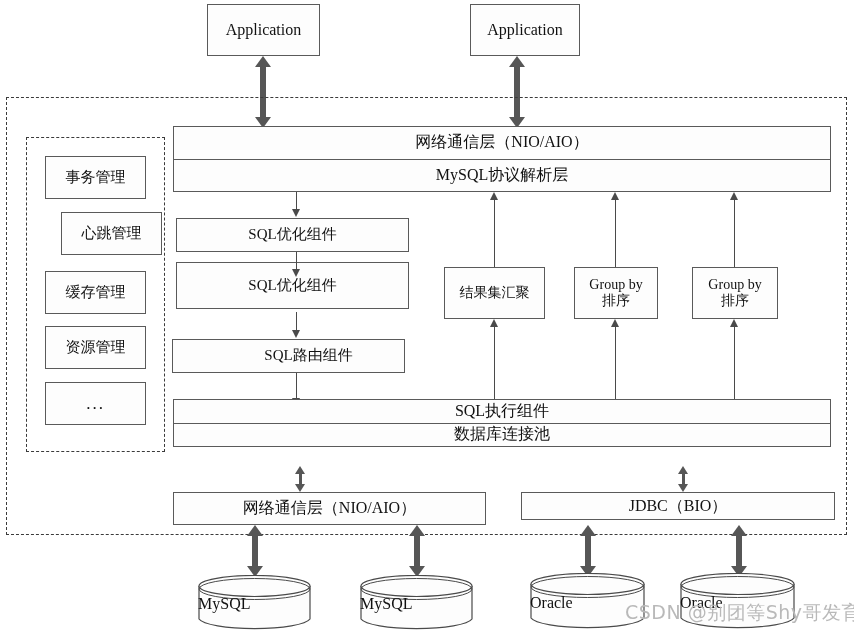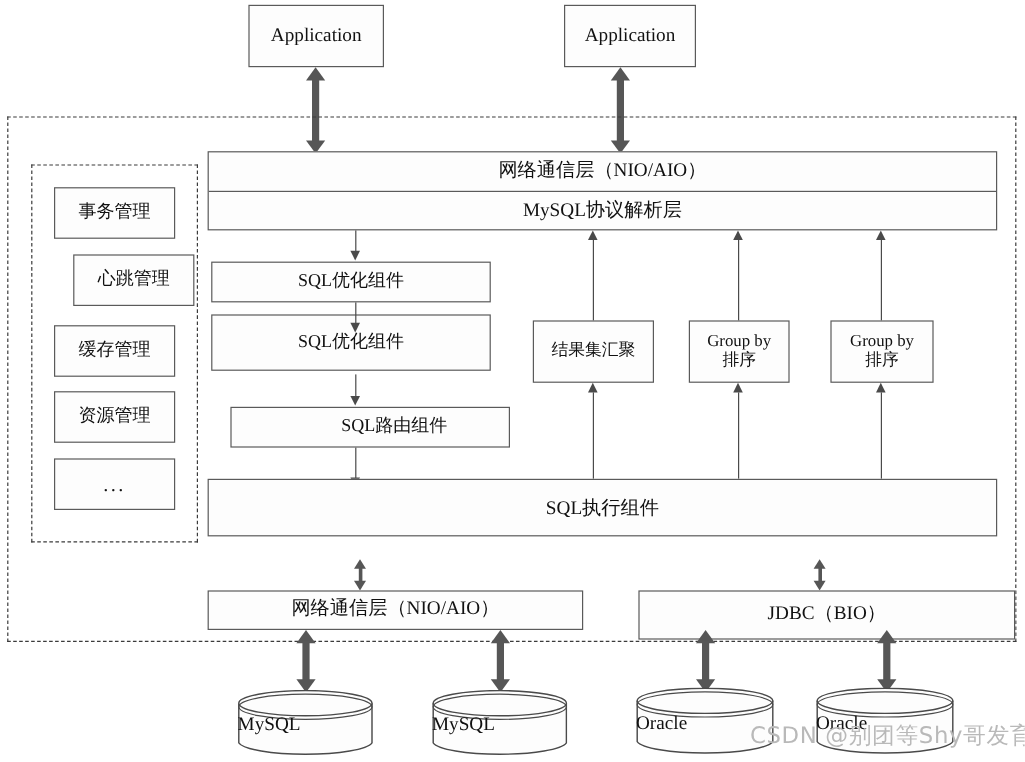--- a/index.html
+++ b/index.html
@@ -225,21 +225,21 @@
       <span>MySQL协议解析层</span>
     </div>
   </div>
 
   <div class="box" style="left:176px; top:218px; width:233px; height:34px;">
     <span>SQL优化组件</span>
   </div>
   <div class="box" style="left:176px; top:262px; width:233px; height:47px;">
     <span>SQL优化组件</span>
   </div>
-  <div class="box" style="left:192px; top:339px; width:233px; height:34px;padding-left:40px;">
+  <div class="box" style="left:172px; top:339px; width:233px; height:34px;padding-left:40px;">
     <span>SQL路由组件</span>
   </div>
 
   <div class="arrow-line" style="left:296px; top:192px; height:18px;"></div>
   <div class="head down" style="left:292px; top:209px;"></div>
 
   <div class="arrow-line" style="left:296px; top:252px; height:18px;"></div>
   <div class="head down" style="left:292px; top:269px;"></div>
 
   <div class="arrow-line" style="left:296px; top:312px; height:19px;"></div>
@@ -275,37 +275,40 @@
   <div class="arrow-line" style="left:615px; top:327px; height:72px;"></div>
   <div class="head up" style="left:611px; top:319px;"></div>
 
   <div class="arrow-line" style="left:734px; top:327px; height:72px;"></div>
   <div class="head up" style="left:730px; top:319px;"></div>
 
   <div class="panel" style="left:173px; top:399px; width:658px; height:48px;">
     <div class="row">
       <span>SQL执行组件</span>
     </div>
+    <div class="row">
+      <span>数据库连接池</span>
+    </div>
   </div>
 
   <div class="dbl thin" style="left:295px; top:466px; height:26px;">
     <div class="tip-up"></div>
       <div class="shaft"></div>
       <div class="tip-dn"></div>
   </div>
   <div class="dbl thin" style="left:678px; top:466px; height:26px;">
     <div class="tip-up"></div>
       <div class="shaft"></div>
       <div class="tip-dn"></div>
   </div>
 
   <div class="box wide" style="left:173px; top:492px; width:313px; height:33px;">
     <span>网络通信层（NIO/AIO）</span>
   </div>
-  <div class="box wide" style="left:532px; top:492px; width:314px; height:41px;">
+  <div class="box wide" style="left:521px; top:492px; width:314px; height:28px;">
     <span>JDBC（BIO）</span>
   </div>
 
   <div class="dbl" style="left:247px; top:525px; height:52px;">
     <div class="tip-up"></div>
       <div class="shaft"></div>
       <div class="tip-dn"></div>
   </div>
   <div class="dbl" style="left:409px; top:525px; height:52px;">
     <div class="tip-up"></div>

